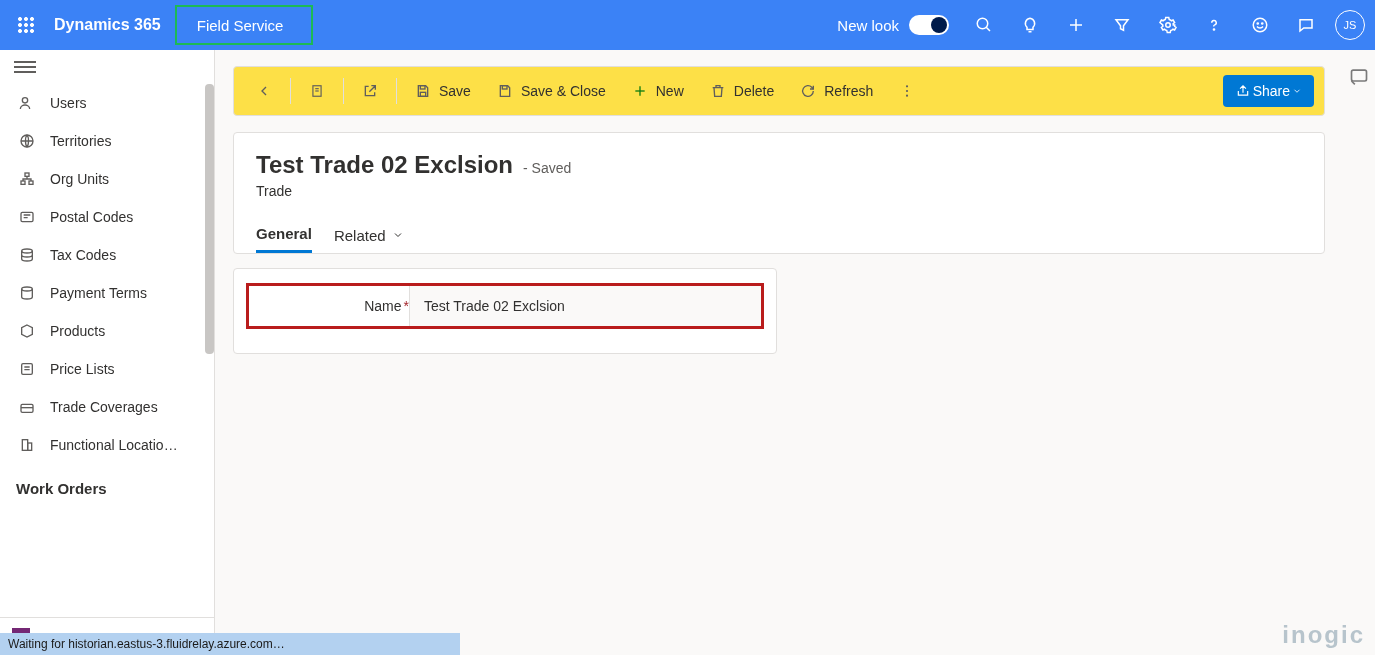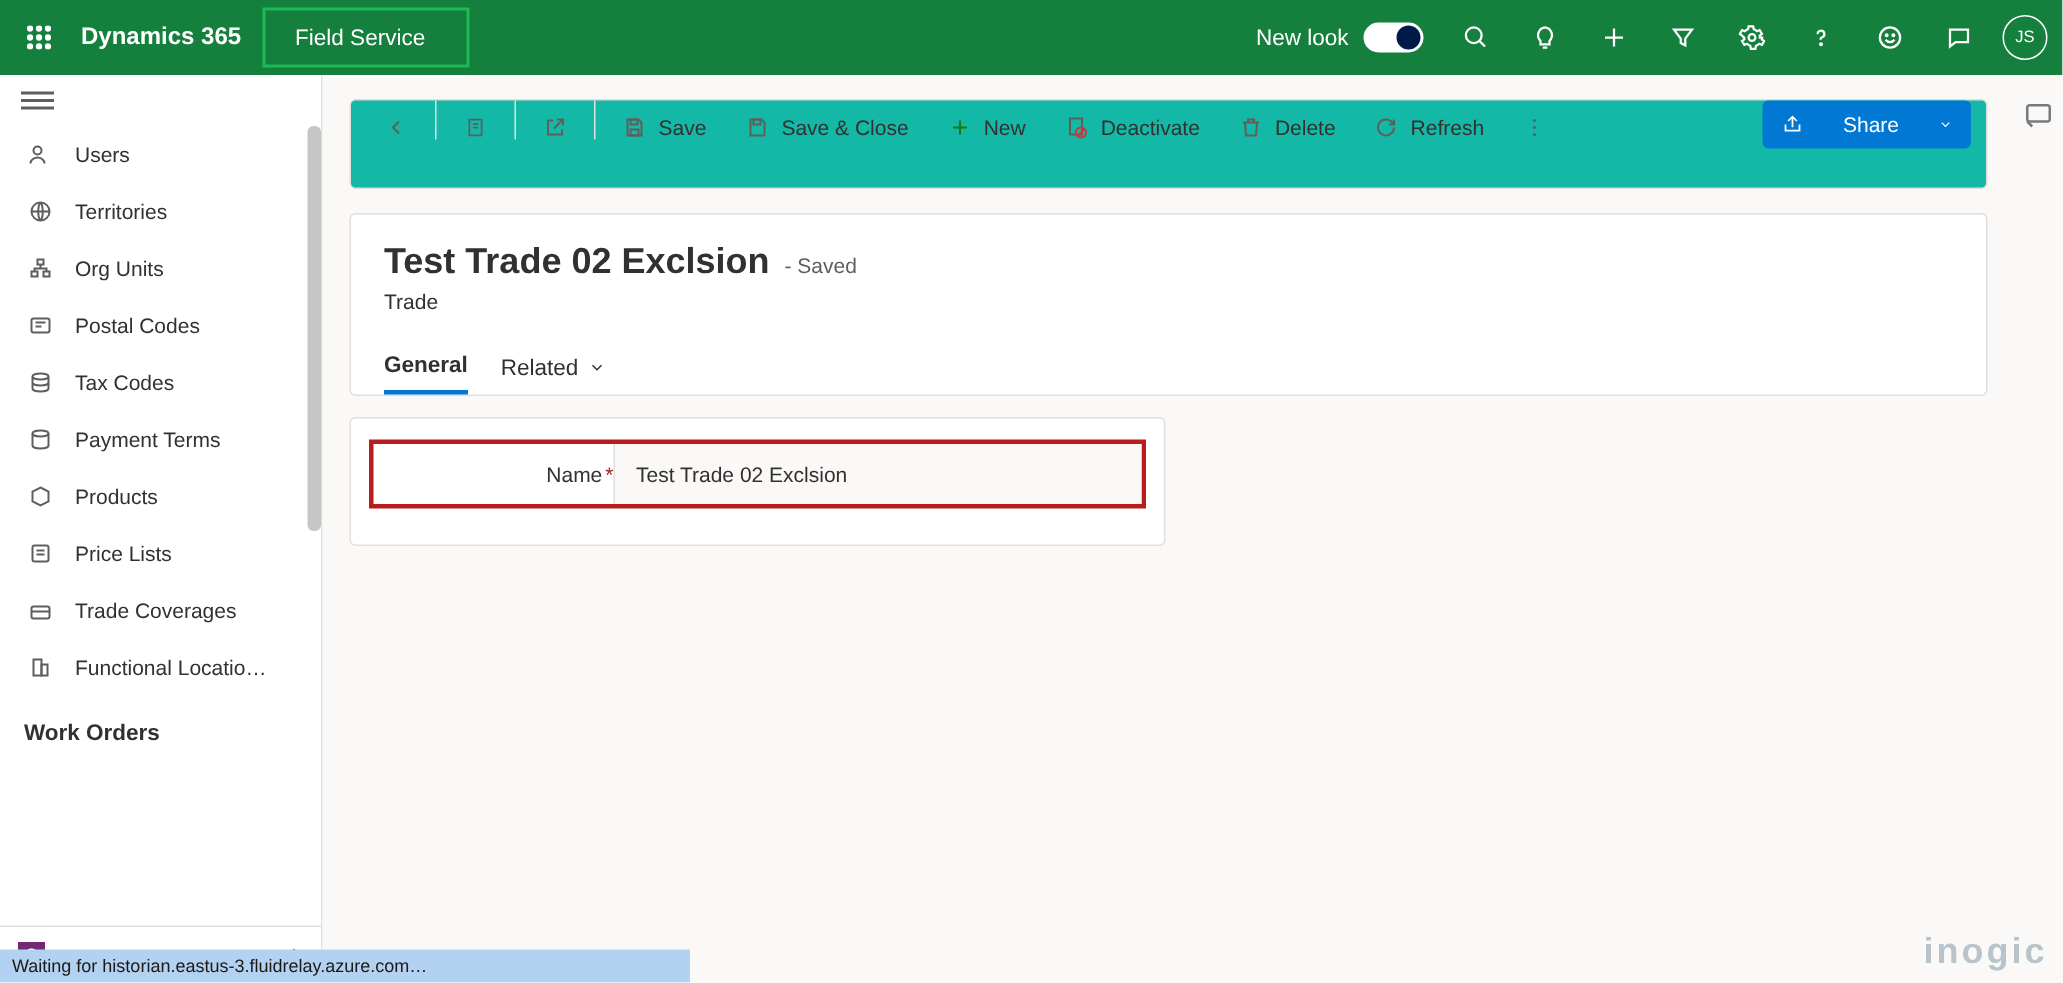--- a/index.html
+++ b/index.html
@@ -10,21 +10,21 @@
     background: #faf9f8;
     width: 1375px;
     height: 655px;
     overflow: hidden;
     position: relative;
   }
 
   
   .topnav {
     height: 50px;
-    background: #15803d;
+    background: #3b82f6;
     color: #fff;
     display: flex;
     align-items: center;
     padding: 0 10px 0 8px;
     gap: 4px;
   }
   .topnav .waffle {
     width: 36px; height: 36px; display:flex;align-items:center;justify-content:center;
     cursor:pointer;
   }
@@ -80,33 +80,33 @@
   }
   .sb-section{
     padding:16px 0 6px 16px;font-weight:600;font-size:15px;color:#323130;
   }
   .green-box{border:3px solid #1db954;}
 
   
   .main{flex:1;position:relative;background:#faf9f8;padding:16px 18px 0 18px;}
 
   .cmdbar{
-    background:#14b8a6;border:1px solid #e1dfdd;border-radius:4px;
-    height:60px;display:flex;padding:0 10px;gap:2px;
+    background:#fde047;border:1px solid #e1dfdd;border-radius:4px;
+    height:50px;display:flex;align-items:center;padding:0 10px;gap:2px;
   }
   .cmd-btn{
     height:36px;padding:0 12px;display:flex;align-items:center;gap:8px;cursor:pointer;
     font-size:14px;color:#323130;border-radius:2px;
   }
   .cmd-ic{width:16px;height:16px;display:flex;align-items:center;justify-content:center;}
   .cmd-sep{width:1px;height:26px;background:#e1dfdd;margin:0 4px;}
   .cmdbar .grow{flex:1;}
   .share-btn{
     background:#0078d4;color:#fff;border-radius:4px;height:32px;padding:0 12px;
-    display:flex;align-items:center;gap:26px;cursor:pointer;font-size:14px;
+    display:flex;align-items:center;gap:2px;cursor:pointer;font-size:14px;
   }
 
   .record-card{
     background:#fff;border:1px solid #e1dfdd;border-radius:4px;margin-top:16px;
     padding:18px 22px 0 22px;
   }
   .rec-title-row{display:flex;align-items:baseline;gap:10px;}
   .rec-title{font-size:24px;font-weight:600;}
   .rec-status{font-size:14px;color:#605e5c;}
   .rec-entity{font-size:14px;color:#323130;margin-top:4px;}
@@ -406,30 +406,20 @@
             <svg width="16" height="16" viewBox="0 0 24 24" fill="none" stroke="#107c10" stroke-width="2">
               <line x1="12" y1="5" x2="12" y2="19"></line>
               <line x1="5" y1="12" x2="19" y2="12"></line>
             </svg>
           </span>
         <span>New</span>
       </div>
       <div class="cmd-btn">
         <span class="cmd-ic">
             <svg width="16" height="16" viewBox="0 0 24 24" fill="none" stroke="#605e5c" stroke-width="2">
-              <rect x="5" y="3" width="12" height="16"></rect>
-              <circle cx="16" cy="17" r="5" stroke="#d13438"></circle>
-              <line x1="13" y1="20" x2="19" y2="14" stroke="#d13438"></line>
-            </svg>
-          </span>
-        <span>Deactivate</span>
-      </div>
-      <div class="cmd-btn">
-        <span class="cmd-ic">
-            <svg width="16" height="16" viewBox="0 0 24 24" fill="none" stroke="#605e5c" stroke-width="2">
               <path d="M4 7h16M9 7V4h6v3M6 7l1 13h10l1-13"></path>
             </svg>
           </span>
         <span>Delete</span>
       </div>
       <div class="cmd-btn">
         <span class="cmd-ic">
             <svg width="16" height="16" viewBox="0 0 24 24" fill="none" stroke="#605e5c" stroke-width="2">
               <path d="M20 12a8 8 0 1 1-2.3-5.7L20 9"></path>
               <path d="M20 4v5h-5"></path>

